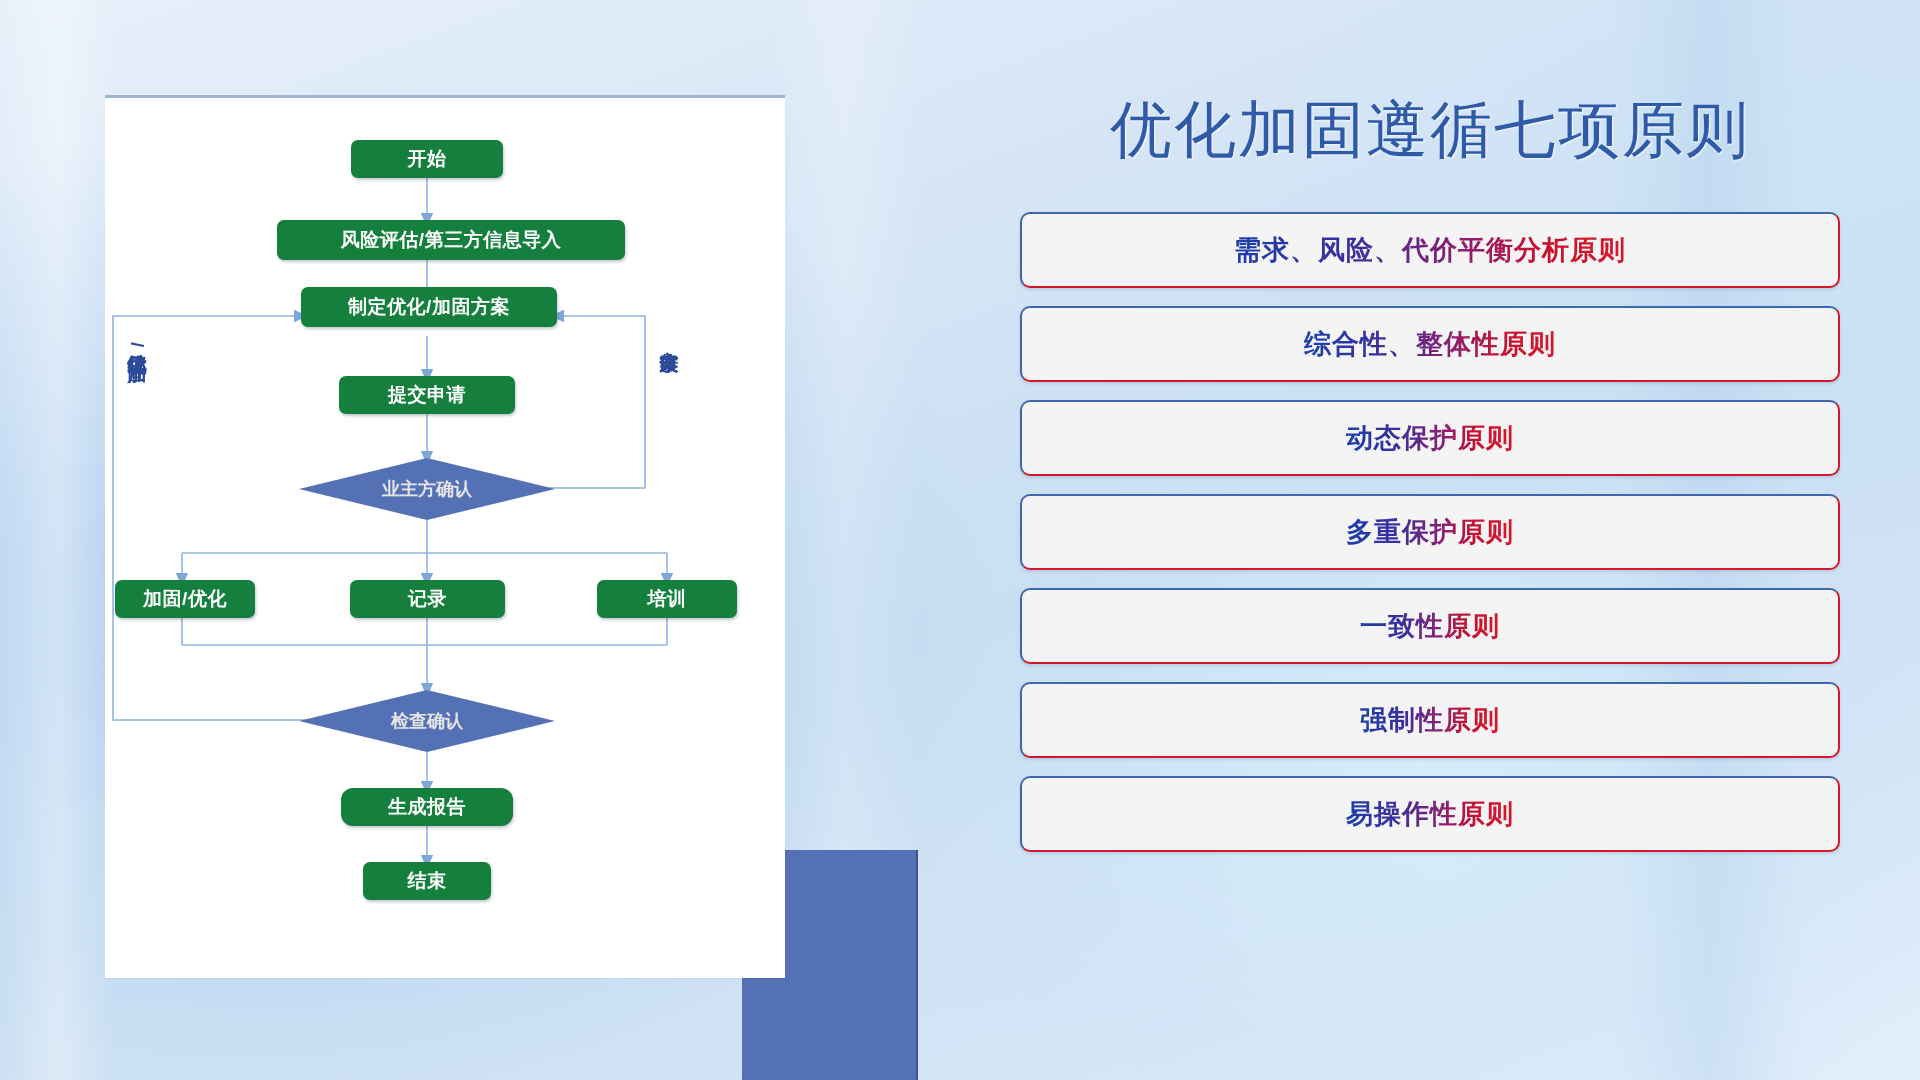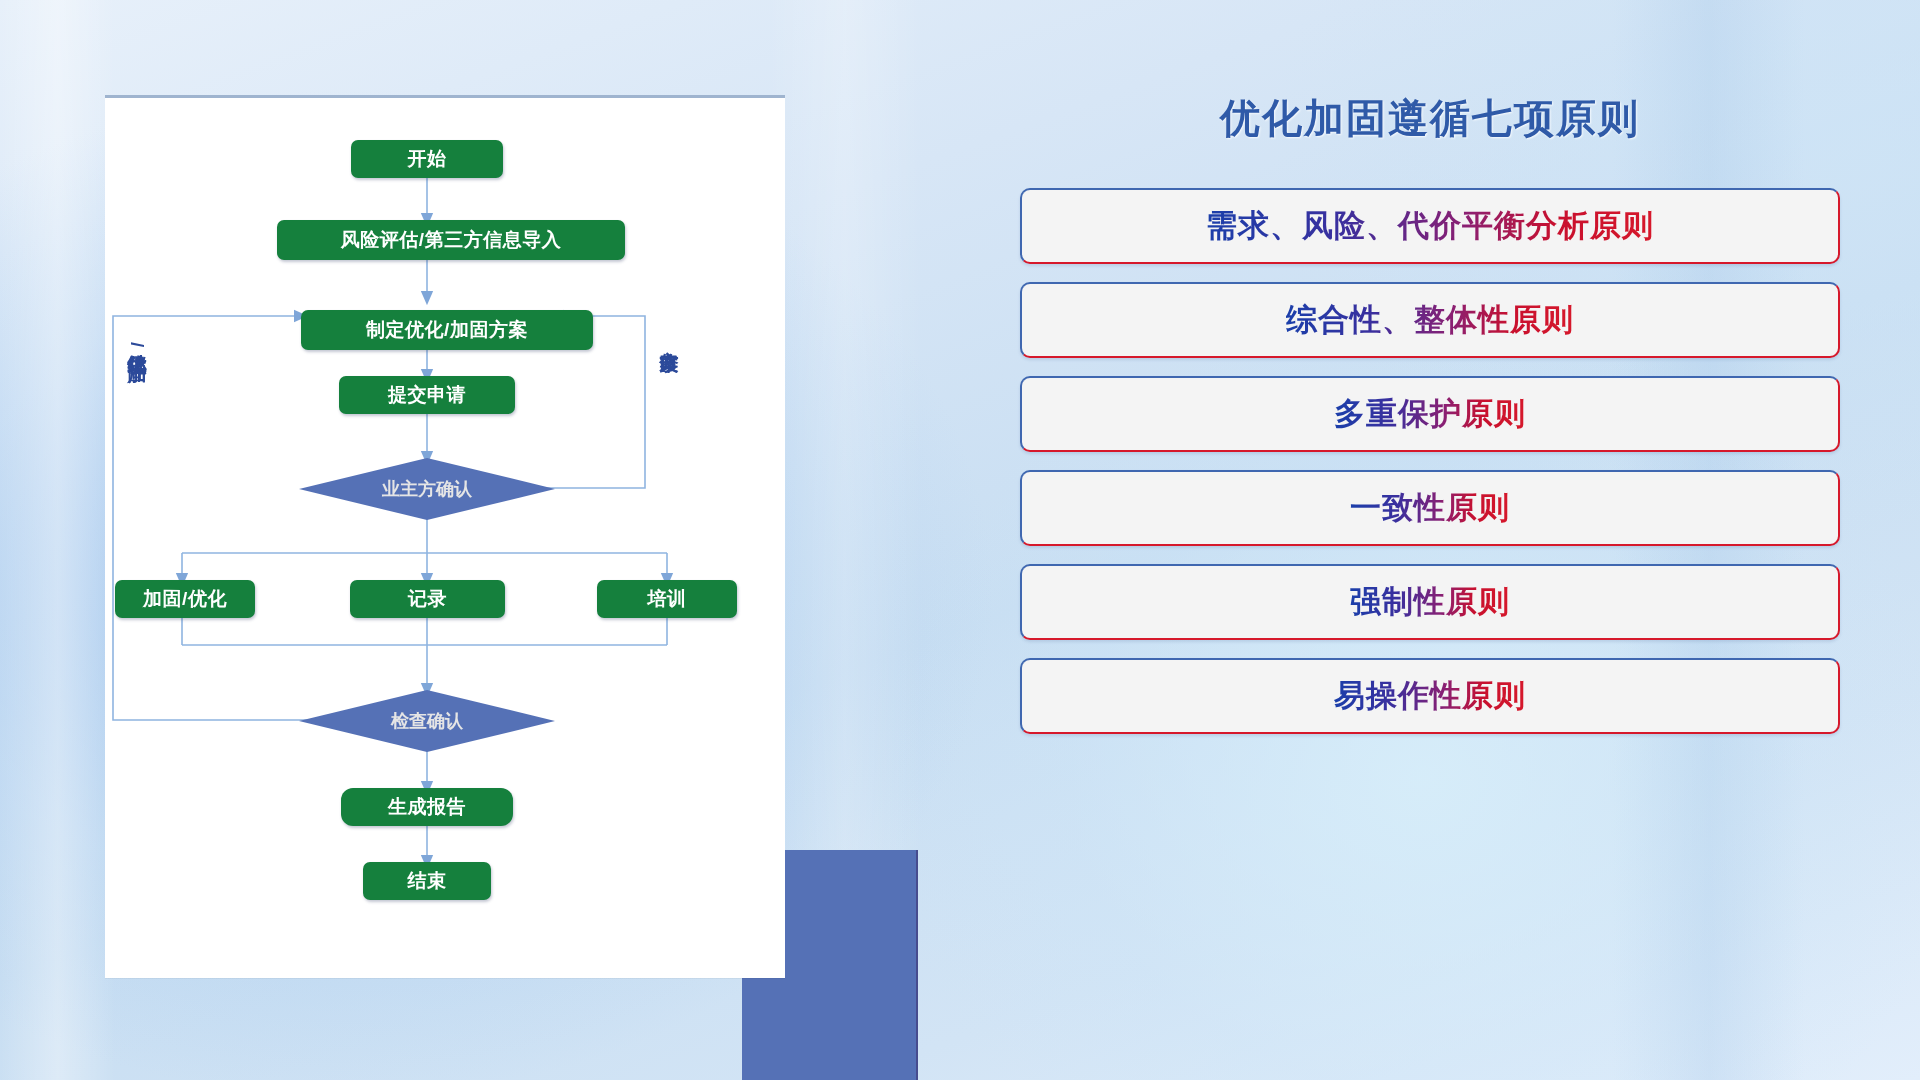--- a/index.html
+++ b/index.html
@@ -88,42 +88,42 @@
   .vlabel.slash{ text-orientation: mixed; }
 
   
   #right-panel{
     position:absolute;
     left:1020px; top:96px;
     width:820px; height:920px;
   }
   #panel-title{
     text-align:center;
-    font-size:40px;
-    font-weight:bold;
+    font-size:62px;
+    font-weight:normal;
     color:#2f5aa8;
     letter-spacing:2px;
     text-shadow: 1px 1px 2px rgba(255,255,255,.8);
     margin:0 0 48px 0;
     line-height:1.1;
   }
   .principle{
     position:relative;
     height:72px;
     margin-bottom:18px;
     border-radius:10px;
     background:#f4f4f4;
     border:2px solid #3f67b0;
     border-bottom-color:#d6182b;
     border-right-color:#d6182b;
     display:flex; align-items:center; justify-content:center;
     box-shadow: 0 2px 3px rgba(80,110,160,.18);
   }
   .principle-text{
-    font-size:31px;
+    font-size:27px;
     font-weight:bold;
     letter-spacing:1px;
     background: linear-gradient(90deg, #1b3faa 0%, #3a2f9e 30%, #8b1f72 58%, #c8102e 78%, #d6182b 100%);
     -webkit-background-clip: text;
     background-clip: text;
     color: transparent;
     -webkit-text-fill-color: transparent;
     white-space:nowrap;
   }
 </style>
@@ -183,21 +183,21 @@
       </svg>
 
       <div class="node" style="left:246px; top:42px; width:152px; height:38px;">
         <span>开始</span>
       </div>
 
       <div class="node" style="left:172px; top:122px; width:348px; height:40px;">
         <span>风险评估/第三方信息导入</span>
       </div>
 
-      <div class="node" style="left:196px; top:212px; width:292px; height:40px;">
+      <div class="node" style="left:196px; top:189px; width:256px; height:40px;">
         <span>制定优化/加固方案</span>
       </div>
 
       <div class="node" style="left:234px; top:278px; width:176px; height:38px;">
         <span>提交申请</span>
       </div>
 
       <div class="diamond" style="left:194px; top:360px; width:256px; height:62px;">
         <span>业主方确认</span>
       </div>
@@ -239,20 +239,23 @@
   <h1 id="panel-title">优化加固遵循七项原则</h1>
 
   <div class="principle">
     <span class="principle-text">需求、风险、代价平衡分析原则</span>
   </div>
 
   <div class="principle">
     <span class="principle-text">综合性、整体性原则</span>
   </div>
 
+  <div class="principle">
+    <span class="principle-text">动态保护原则</span>
+  </div>
 
   <div class="principle">
     <span class="principle-text">多重保护原则</span>
   </div>
 
   <div class="principle">
     <span class="principle-text">一致性原则</span>
   </div>
 
   <div class="principle">

